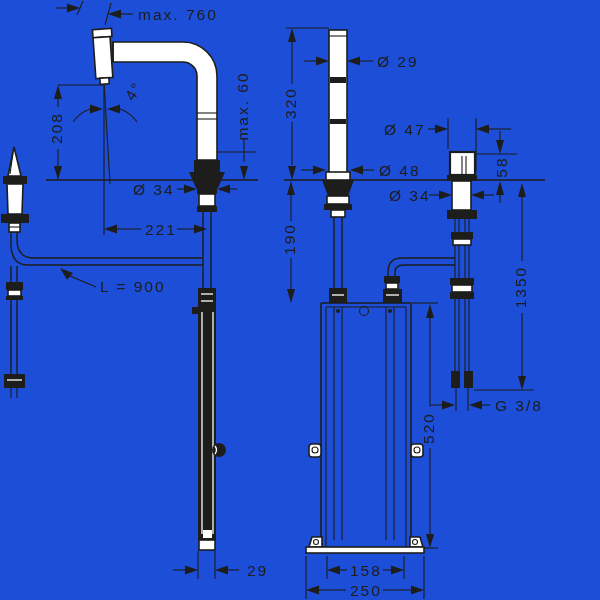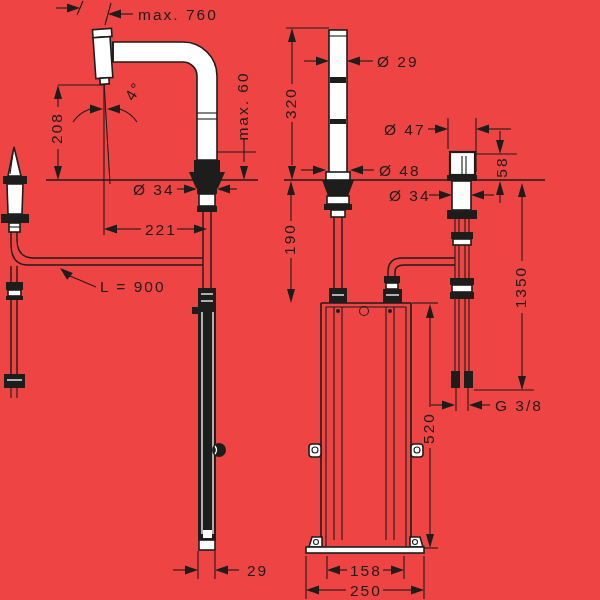--- a/index.html
+++ b/index.html
@@ -1,16 +1,16 @@
 <!DOCTYPE html>
 <html><head>
 <meta charset="utf-8">
 <style>
   html,body{margin:0;padding:0;background:#fff;}
-  #stage{width:600px;height:600px;background:#ef4444;position:relative;overflow:hidden;}
+  #stage{width:600px;height:600px;background:#1d4ed8;position:relative;overflow:hidden;}
   .ol  {stroke:#1d1d1b;stroke-width:1.6;fill:none;}
   .olw {stroke:#1d1d1b;stroke-width:1.6;fill:#fff;}
   .olw2{stroke:#1d1d1b;stroke-width:2.2;fill:#fff;}
   .tn  {stroke:#1d1d1b;stroke-width:1.1;fill:none;}
   .tn14{stroke:#1d1d1b;stroke-width:1.4;fill:none;}
   .blk {fill:#1d1d1b;stroke:none;}
   .wln {stroke:#fff;stroke-width:1.3;fill:none;}
   .ah  {fill:#1d1d1b;stroke:none;}
   text.dim{font-family:"Liberation Sans",sans-serif;font-size:15.5px;letter-spacing:2px;fill:#1d1d1b;}
 </style>

